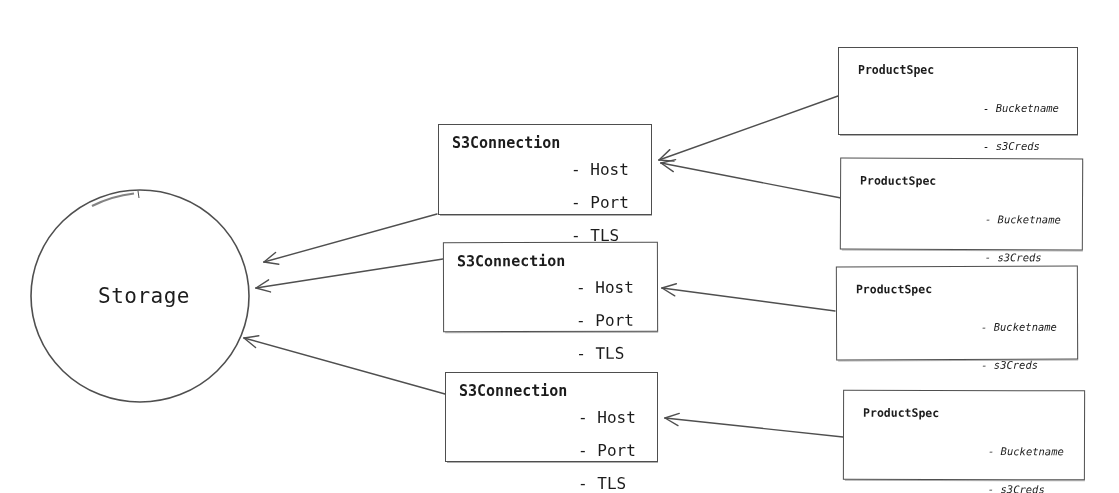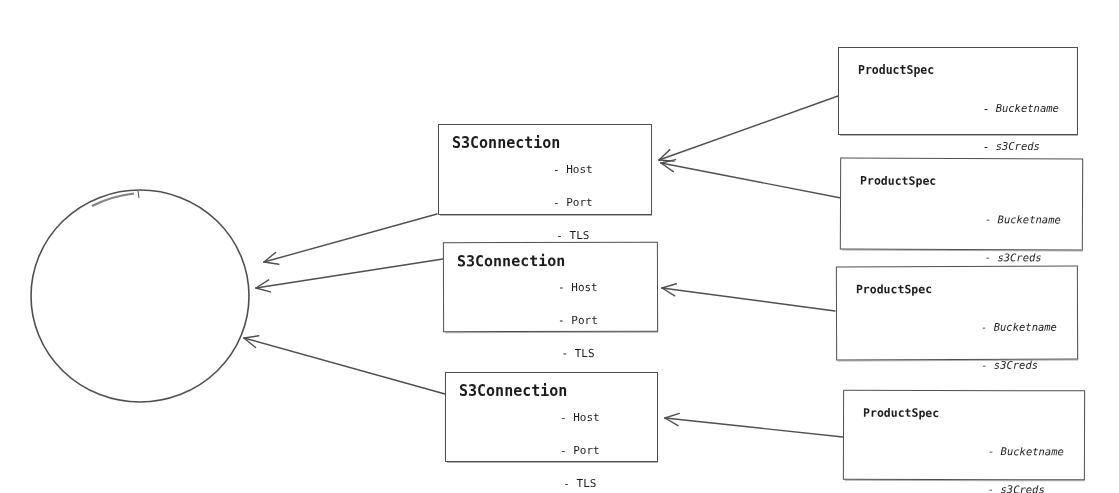--- a/index.html
+++ b/index.html
@@ -29,21 +29,21 @@
     white-space: nowrap;
     color: #1c1c1c;
     font-weight: bold;
   }
   .node .attrs {
     position: absolute;
     white-space: pre;
     color: #1c1c1c;
   }
   .s3 .title { left: 13px; top: 9px;  font-size: 15px; }
-  .s3 .attrs { left: 114px; top: 17px; font-size: 11px;  line-height: 11px; text-align: center; }
+  .s3 .attrs { left: 132px; top: 17px; font-size: 16px;  line-height: 11px; }
   .ps .title { left: 19px; top: 15px; font-size: 11.5px; }
   .ps .attrs { left: 144px; top: 29px; font-size: 10.5px; line-height: 12.5px; font-style: italic; }
   .storage-label {
     position: absolute;
     left: 144px; top: 296px;
     transform: translate(-50%, -50%);
     font-size: 21px;
     letter-spacing: 0.5px;
     white-space: nowrap;
     color: #1c1c1c;
@@ -147,14 +147,15 @@
   </div>
 
   <div class="node ps" style="left:843px; top:390px; width:242px; height:90px; transform:rotate(0.15deg);">
     <div class="title">ProductSpec</div>
     <div class="attrs">
       <div>- Bucketname</div>
       <div>- s3Creds</div>
     </div>
   </div>
 
+  <div class="storage-label">Storage</div>
 
 </div>
 
 </body></html>

